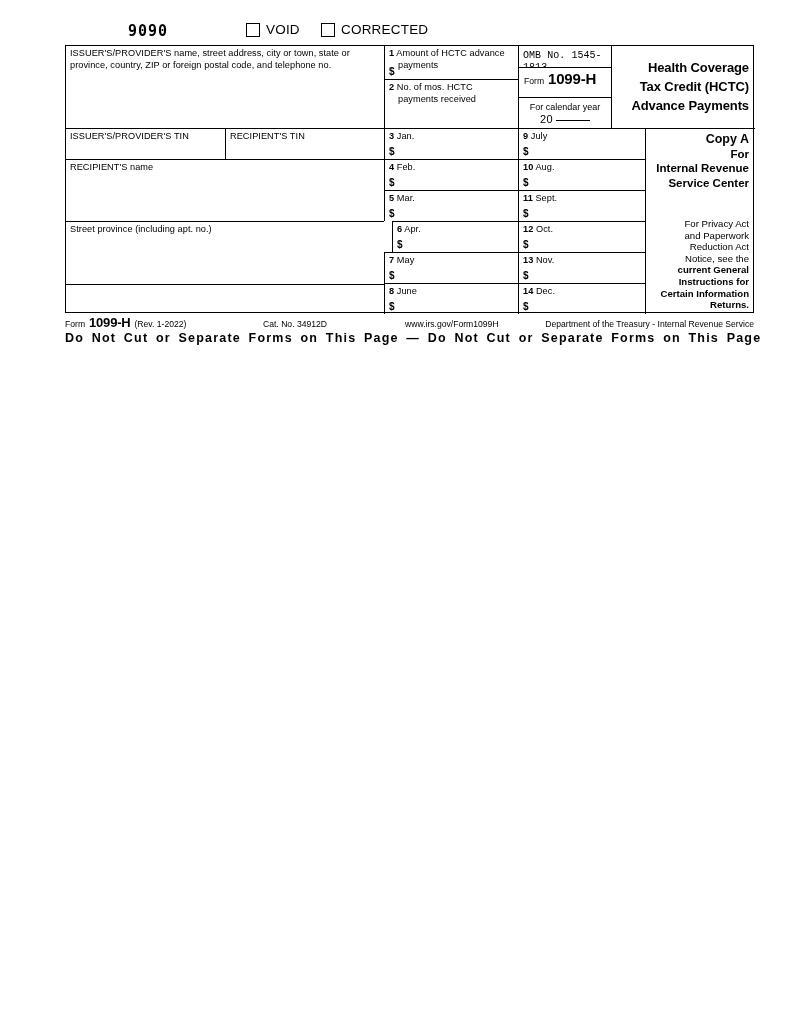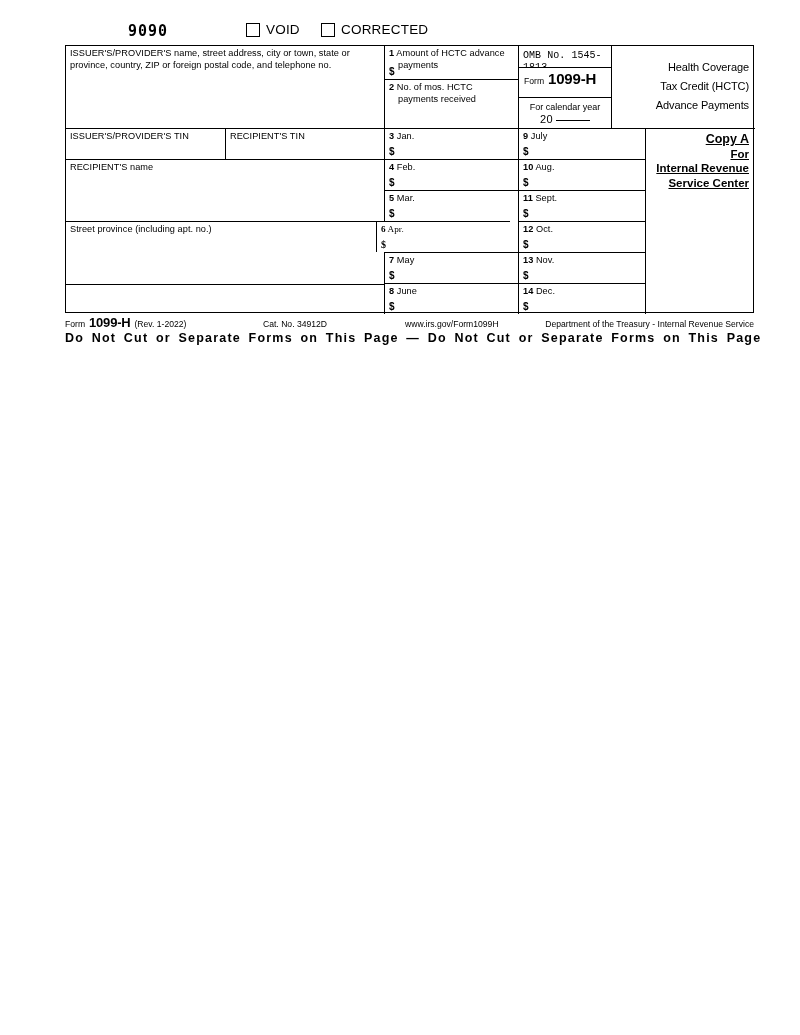--- a/index.html
+++ b/index.html
@@ -153,41 +153,40 @@
     letter-spacing: 0.5px;
   }
   .yearblank {
     display: inline-block;
     width: 34px;
     border-bottom: 1.3px solid #000;
     margin-left: 3px;
     vertical-align: 2px;
   }
   .bigtitle {
-    font-size: 11px;
-    font-weight: normal;
+    font-size: 13px;
+    font-weight: bold;
     line-height: 19px;
     text-align: right;
     padding: 12px 6px 0 0;
     letter-spacing: -0.1px;
   }
 
   
   .mcell { width: 134px; height: 31px; }
   .mcell .lbl { padding-top: 2px; }
   .mcell .dollar { top: 18px; }
 
   
   #c-copya {
     left: 579px;
     top: 82px;
     width: 110px;
     height: 186px;
     padding: 3px 6px 0 4px;
-    text-decoration: underline;
   }
   .copya-head {
     text-align: right;
     font-weight: bold;
     font-size: 12.5px;
     line-height: 14.5px;
   }
   .copya-head .cline2 { font-size: 11.5px; }
   .copya-head .cline3 { font-size: 11.5px; }
   .copya-note {
@@ -329,21 +328,21 @@
       <span class="dollar">$</span>
     </div>
     <div class="cell bt bl mcell" style="left:318px; top:113px;">
       <div class="lbl"><span class="boxnum">4</span> <span>Feb.</span></div>
       <span class="dollar">$</span>
     </div>
     <div class="cell bt bl mcell" style="left:318px; top:144px;">
       <div class="lbl"><span class="boxnum">5</span> <span>Mar.</span></div>
       <span class="dollar">$</span>
     </div>
-    <div class="cell bt bl mcell" style="left:310px; top:175px;font-family:Liberation Serif, serif;">
+    <div class="cell bt bl mcell" style="left:326px; top:175px;">
       <div class="lbl"><span class="boxnum">6</span> <span>Apr.</span></div>
       <span class="dollar">$</span>
     </div>
     <div class="cell bt bl mcell" style="left:318px; top:206px;">
       <div class="lbl"><span class="boxnum">7</span> <span>May</span></div>
       <span class="dollar">$</span>
     </div>
     <div class="cell bt bl mcell" style="left:318px; top:237px; height:31px;">
       <div class="lbl"><span class="boxnum">8</span> <span>June</span></div>
       <span class="dollar">$</span>
@@ -374,20 +373,30 @@
       <span class="dollar">$</span>
     </div>
 
     <div class="cell bt bl" id="c-copya">
       <div class="copya-head">
         <div>Copy A</div>
         <div class="cline2">For</div>
         <div class="cline3">Internal Revenue</div>
         <div class="cline3">Service Center</div>
       </div>
+      <div class="copya-note">
+        <div>For Privacy Act</div>
+        <div>and Paperwork</div>
+        <div>Reduction Act</div>
+        <div>Notice, see the</div>
+        <div><b>current General</b></div>
+        <div><b>Instructions for</b></div>
+        <div><b>Certain Information</b></div>
+        <div><b>Returns.</b></div>
+      </div>
     </div>
 
   </div>
 
   <div class="footer">
     <div class="f-left">
       <span class="fw">Form</span>
       <span class="fn">1099-H</span>
       <span class="fw">(Rev. 1-2022)</span>
     </div>

